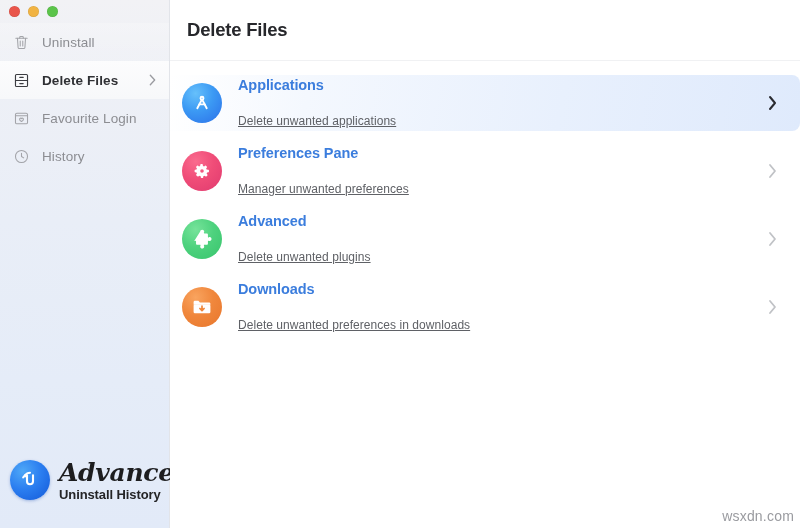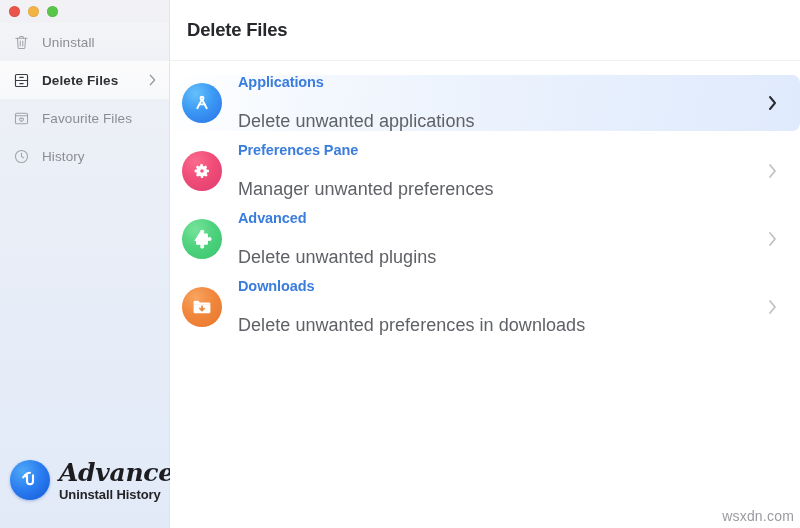--- a/index.html
+++ b/index.html
@@ -217,24 +217,25 @@
 
   .row-text { display: flex; flex-direction: column; gap: 20px; }
   .row-title {
     font-size: 14.5px;
     font-weight: 700;
     color: #3b7ddd;
     letter-spacing: -0.1px;
     line-height: 1.15;
   }
   .row-sub {
-    font-size: 18px;
+    font-size: 12px;
     color: #5f6166;
     letter-spacing: 0.05px;
     line-height: 1.2;
+    text-decoration: underline;
   }
 
   .row-chev {
     margin-left: auto;
     width: 11px; height: 18px;
     color: #c0c2c6;
   }
   .row.active .row-chev { color: #2a2b30; }
   .row-chev svg { display:block; width:100%; height:100%; }
 
@@ -292,21 +293,21 @@
       </div>
 
       <div class="nav-item">
         <span class="nav-ico">
           <svg viewBox="0 0 24 24" fill="none" stroke="currentColor" stroke-width="1.5" stroke-linecap="round" stroke-linejoin="round">
             <rect x="3.5" y="4.5" width="17" height="15" rx="2"></rect>
             <path d="M3.5 8.2h17"></path>
             <path d="M12 16.3s-2.7-1.7-2.7-3.3a1.5 1.5 0 0 1 2.7-.9 1.5 1.5 0 0 1 2.7.9c0 1.6-2.7 3.3-2.7 3.3z"></path>
           </svg>
         </span>
-        <span>Favourite Files</span>
+        <span>Favourite Login</span>
       </div>
 
 
       <div class="nav-item">
         <span class="nav-ico">
           <svg viewBox="0 0 24 24" fill="none" stroke="currentColor" stroke-width="1.5" stroke-linecap="round" stroke-linejoin="round">
             <circle cx="12" cy="12" r="8.5"></circle>
             <path d="M12 7.4V12l3.1 1.9"></path>
           </svg>
         </span>

